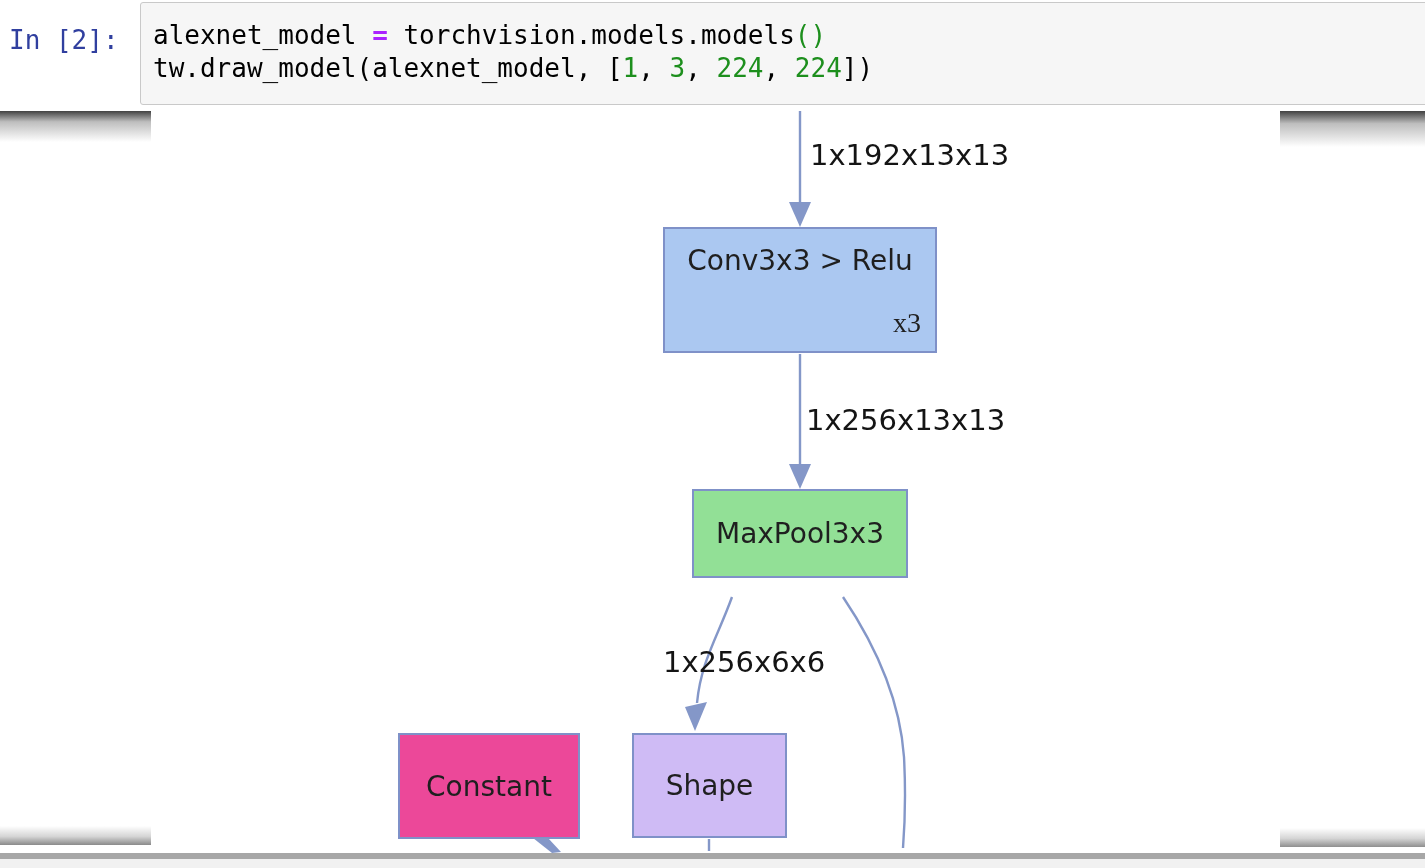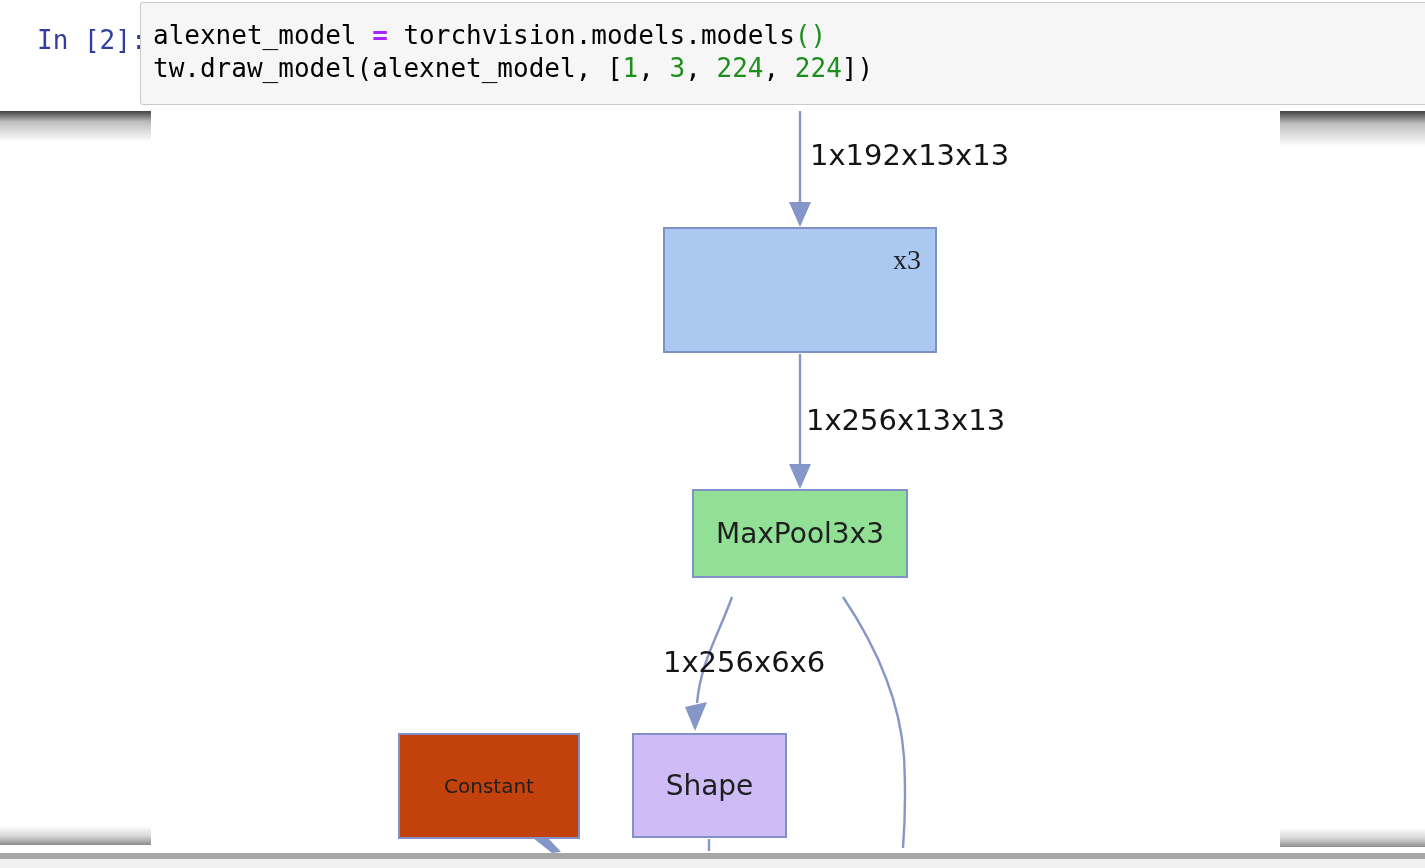--- a/index.html
+++ b/index.html
@@ -4,21 +4,21 @@
 <style>
   html,body{margin:0;padding:0;background:#ffffff;}
   .screen{
     position:relative;width:1425px;height:868px;overflow:hidden;
     background:#ffffff;font-family:"DejaVu Sans","Liberation Sans",sans-serif;
   }
   
   .prompt{
     position:absolute;left:9px;top:25px;
     font-family:"DejaVu Sans Mono","Liberation Mono",monospace;
-    font-size:26px;line-height:30px;color:#303F9F;white-space:pre;margin-left:28px;
+    font-size:26px;line-height:30px;color:#303F9F;white-space:pre;
   }
   .code-cell{
     position:absolute;left:140px;top:2px;width:1292px;height:103px;
     background:#f6f6f6;border:1.5px solid #c9c9c9;border-radius:3px;
     box-sizing:border-box;
   }
   .code{
     margin:0;padding:16px 0 0 12px;
     font-family:"DejaVu Sans Mono","Liberation Mono",monospace;
     font-size:26px;line-height:33px;color:#000;white-space:pre;
@@ -30,22 +30,22 @@
     position:absolute;box-sizing:border-box;border:2.5px solid #7f91c8;
     color:#1f1f1f;z-index:2;
   }
   .node-conv{left:663px;top:227px;width:274px;height:126px;background:#abc8f1;
     display:flex;flex-direction:column;justify-content:space-between;
     padding:15px 12px 12px 12px;}
   .node-conv .node-title{align-self:center;font-size:28px;}
   .node-conv .node-repeat{align-self:flex-end;font-size:28px;padding-right:2px;font-family:Liberation Serif, serif;}
   .node-maxpool{left:692px;top:489px;width:216px;height:89px;background:#92e096;
     display:flex;align-items:center;justify-content:center;font-size:28px;}
-  .node-constant{left:398px;top:733px;width:182px;height:106px;background:#c2410c;
-    display:flex;align-items:center;justify-content:center;font-size:20px;}
+  .node-constant{left:398px;top:733px;width:182px;height:106px;background:#ec4899;
+    display:flex;align-items:center;justify-content:center;font-size:28px;}
   .node-shape{left:632px;top:733px;width:155px;height:105px;background:#cfbbf5;
     display:flex;align-items:center;justify-content:center;font-size:28px;}
   
   .edge-label{position:absolute;font-size:29px;color:#141414;z-index:4;white-space:pre;}
   .el1{left:810px;top:138px;}
   .el2{left:806px;top:403px;}
   .el3{left:663px;top:645px;}
   
   .edges{position:absolute;left:0;top:0;width:1425px;height:868px;z-index:3;pointer-events:none;}
   
@@ -85,20 +85,21 @@
       </g>
       <g fill="#8497c8" stroke="none">
         <polygon points="789,202 811,202 800,227"></polygon>
         <polygon points="789,464 811,464 800,489"></polygon>
         <polygon points="685,707 707,702 695,731"></polygon>
         <polygon points="533,838 548,838 561,852 552,853"></polygon>
       </g>
     </svg>
 
     <div class="node node-conv">
+      <div class="node-title">Conv3x3 &gt; Relu</div>
       <div class="node-repeat">x3</div>
     </div>
 
     <div class="node node-maxpool">
       <span>MaxPool3x3</span>
     </div>
 
     <div class="node node-constant">
       <span>Constant</span>
     </div>

